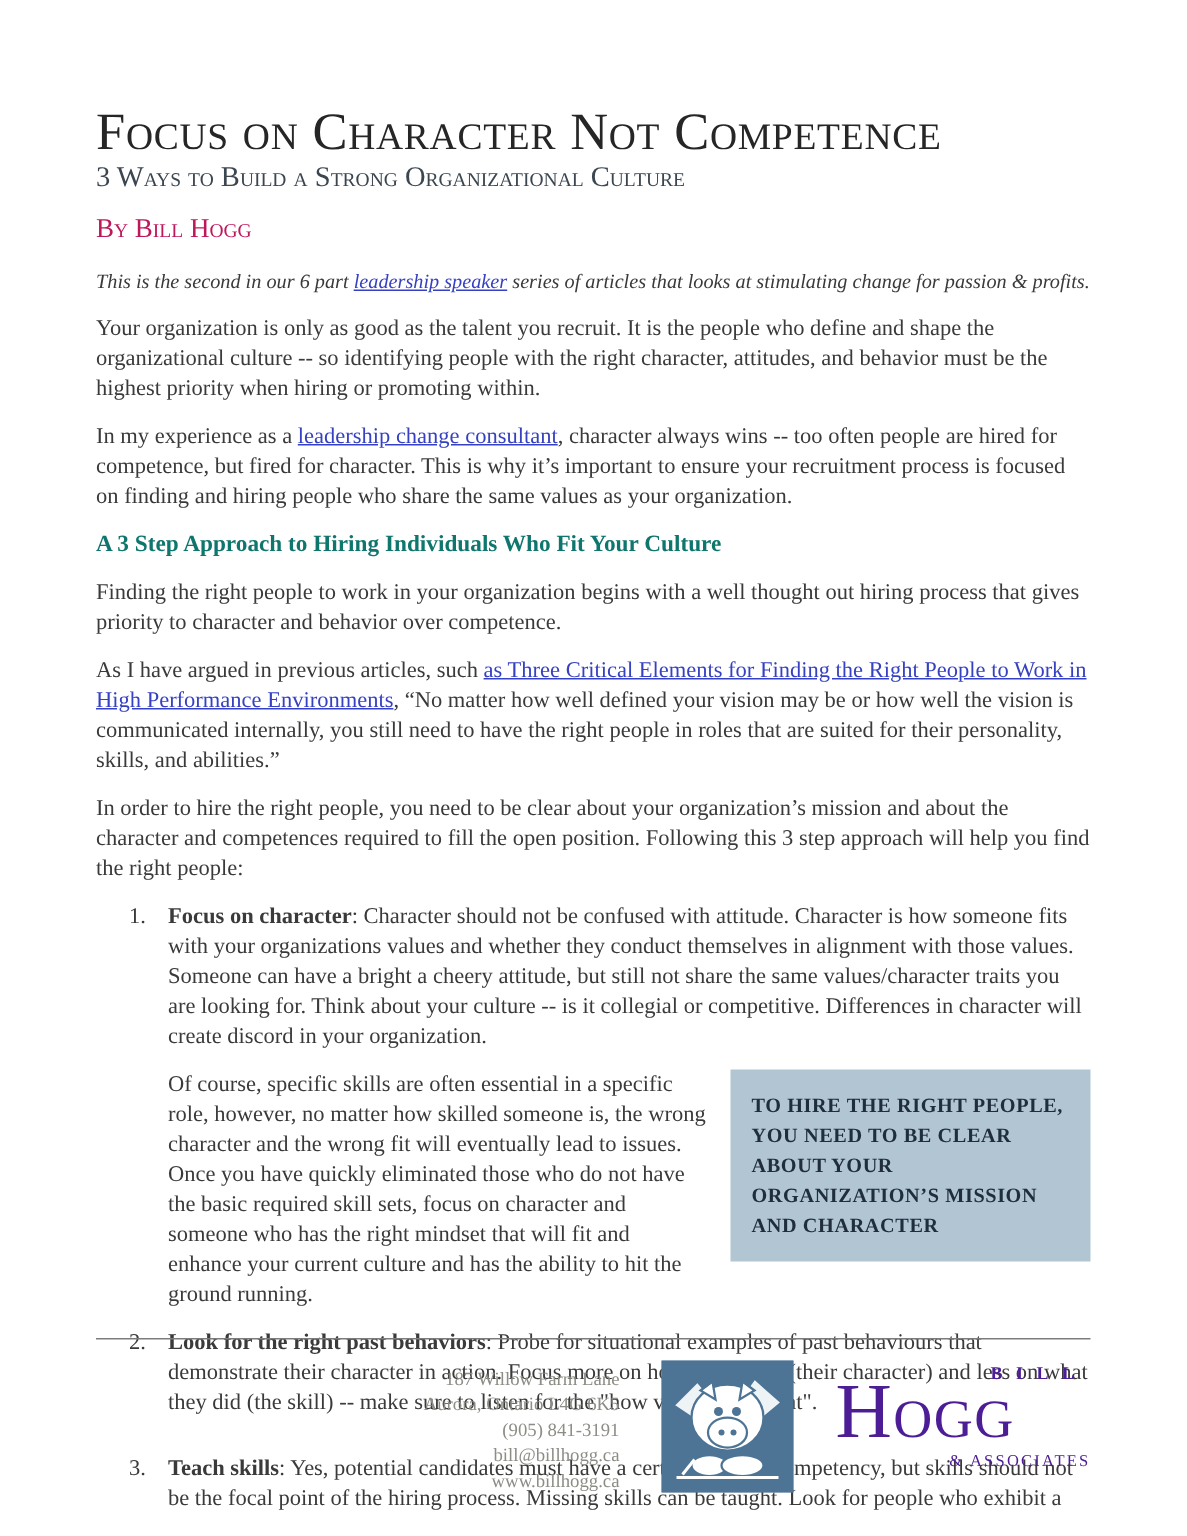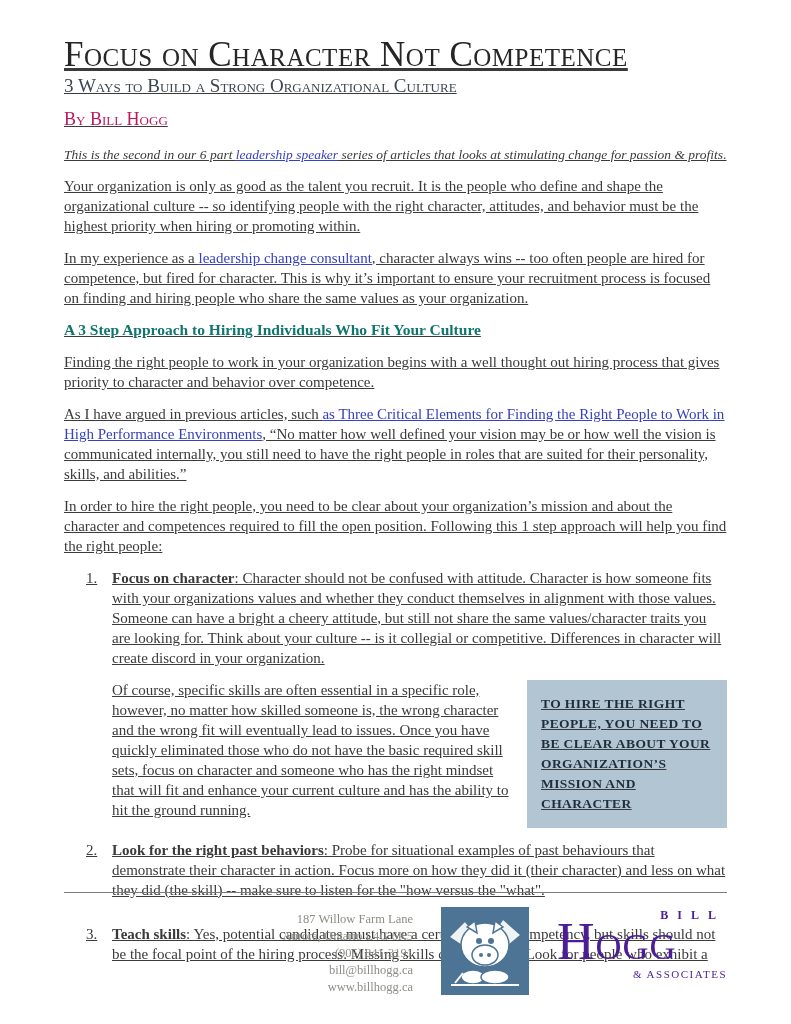--- a/index.html
+++ b/index.html
@@ -1,20 +1,20 @@
 <!DOCTYPE html>
 <html><head>
 <meta charset="utf-8">
 <style>
   * { box-sizing: border-box; }
   html, body { margin: 0; padding: 0; background: #ffffff; }
   .page {
     width: 791px; height: 1024px; margin: 0 auto; background: #ffffff;
     font-family: "Liberation Serif", serif; color: #3a3a3a;
-    padding: 37px 64px 0 64px; position: relative; overflow: hidden; text-decoration: underline;
+    padding: 70px 64px 0 64px; position: relative; overflow: hidden;
   }
   .title {
     font-size: 35px; font-weight: normal; font-variant: small-caps;
     letter-spacing: 0.5px; color: #262626; margin: 0; line-height: 1.05;
   }
   .subtitle {
     font-size: 19px; font-weight: normal; font-variant: small-caps;
     color: #3c4650; margin: 2px 0 0 0; line-height: 1.1;
   }
   .byline {
@@ -25,21 +25,21 @@
   .section-heading { font-size: 15.5px; font-weight: bold; color: #0f766e; margin: 2px 0 12px 0; line-height: 20px; }
   a.doclink { color: #3641c2; text-decoration: underline; cursor: pointer; }
   .intro a.doclink { font-style: italic; }
   .list-item { display: flex; margin: 0 0 12px 0; }
   .list-num { width: 26px; margin-left: 22px; flex-shrink: 0; font-size: 15px; line-height: 20px; }
   .list-body { flex: 1; }
   .list-body .lead { font-size: 15px; line-height: 20px; margin: 0 0 12px 0; }
   .sub-row { display: flex; gap: 16px; align-items: flex-start; margin: 0; }
   .sub-row .sub-text { flex: 1; font-size: 15px; line-height: 20px; margin: 0; }
   .callout {
-    width: 200px; flex-shrink: 0; background: #b2c5d3; color: #1f2d3d;
+    width: 240px; flex-shrink: 0; background: #b2c5d3; color: #1f2d3d;
     font-weight: bold; font-size: 13.5px; line-height: 20px;
     padding: 14px 12px 14px 14px; letter-spacing: 0.4px;
   }
   .footer { position: absolute; left: 64px; right: 64px; bottom: 28px; }
   .footer-rule { border: none; border-top: 1px solid #7c7c7c; margin: 0 0 14px 0; }
   .footer-row { display: flex; justify-content: flex-end; align-items: flex-start; gap: 28px; }
   .contact { text-align: right; color: #8d8d86; font-size: 12.5px; line-height: 17px; padding-top: 4px; }
   .logo-square { width: 88px; height: 88px; background: #4d7495; flex-shrink: 0; }
   .logo-text { color: #4c1d95; padding-top: 2px; width: 170px; }
   .logo-bill { font-size: 12px; font-weight: bold; letter-spacing: 9px; text-align: right; padding-right: 2px; line-height: 12px; }
@@ -61,21 +61,21 @@
   <p class="body-p">Your organization is only as good as the talent you recruit. It is the people who define and shape the organizational culture -- so identifying people with the right character, attitudes, and behavior must be the highest priority when hiring or promoting within.</p>
 
   <p class="body-p"><span>In my experience as a </span><a class="doclink">leadership change consultant</a><span>, character always wins -- too often people are hired for competence, but fired for character. This is why it’s important to ensure your recruitment process is focused on finding and hiring people who share the same values as your organization.</span></p>
 
   <h3 class="section-heading">A 3 Step Approach to Hiring Individuals Who Fit Your Culture</h3>
 
   <p class="body-p">Finding the right people to work in your organization begins with a well thought out hiring process that gives priority to character and behavior over competence.</p>
 
   <p class="body-p"><span>As I have argued in previous articles, such </span><a class="doclink">as Three Critical Elements for Finding the Right People to Work in High Performance Environments</a><span>, “No matter how well defined your vision may be or how well the vision is communicated internally, you still need to have the right people in roles that are suited for their personality, skills, and abilities.”</span></p>
 
-  <p class="body-p">In order to hire the right people, you need to be clear about your organization’s mission and about the character and competences required to fill the open position. Following this 1 step approach will help you find the right people:</p>
+  <p class="body-p">In order to hire the right people, you need to be clear about your organization’s mission and about the character and competences required to fill the open position. Following this 3 step approach will help you find the right people:</p>
 
   <div class="list-item">
     <span class="list-num">1.</span>
     <div class="list-body">
       <p class="lead"><b class="run-in">Focus on character</b><span>: Character should not be confused with attitude. Character is how someone fits with your organizations values and whether they conduct themselves in alignment with those values. Someone can have a bright a cheery attitude, but still not share the same values/character traits you are looking for. Think about your culture -- is it collegial or competitive. Differences in character will create discord in your organization.</span></p>
       <div class="sub-row">
         <p class="sub-text">Of course, specific skills are often essential in a specific role, however, no matter how skilled someone is, the wrong character and the wrong fit will eventually lead to issues. Once you have quickly eliminated those who do not have the basic required skill sets, focus on character and someone who has the right mindset that will fit and enhance your current culture and has the ability to hit the ground running.</p>
         <div class="callout"><span>TO HIRE THE RIGHT PEOPLE, YOU NEED TO BE CLEAR ABOUT YOUR ORGANIZATION’S MISSION AND CHARACTER</span></div>
       </div>
     </div>

